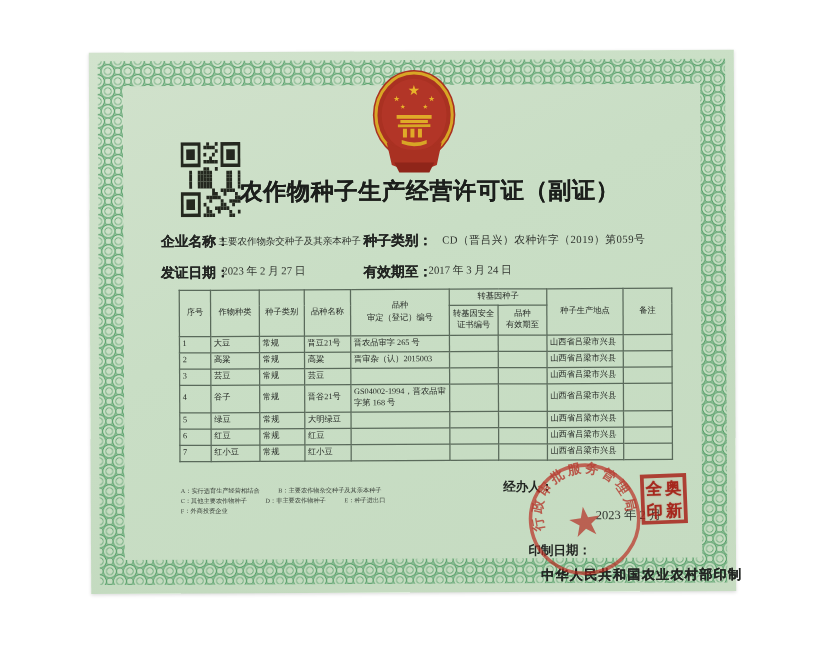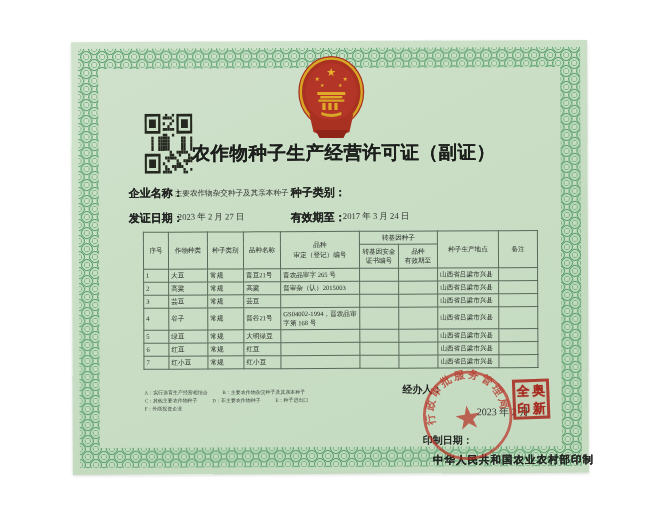--- a/index.html
+++ b/index.html
@@ -271,20 +271,21 @@
           <rect x="43" y="49" width="3.2" height="7" fill="#e0aa28"></rect>
           <path d="M30 58 Q40 62 50 58 L50 61 Q40 65 30 61 Z" fill="#d8a625"></path>
         </svg>
       </div>
 
       <div class="title">农作物种子生产经营许可证（副证）</div>
 
       <div class="field-label f-company-label">企业名称：</div>
       <div class="field-value f-company-value">主要农作物杂交种子及其亲本种子</div>
       <div class="field-label f-license-label">种子类别：</div>
+      <div class="field-value f-license-value">CD（晋吕兴）农种许字（2019）第059号</div>
       <div class="field-label f-issue-label">发证日期：</div>
       <div class="field-value f-issue-value">2023 年 2 月 27 日</div>
       <div class="field-label f-valid-label">有效期至：</div>
       <div class="field-value f-valid-value">2017 年 3 月 24 日</div>
 
       <table class="seed-table">
         <colgroup>
           <col style="width:25px">
             <col style="width:39px">
             <col style="width:36px">

